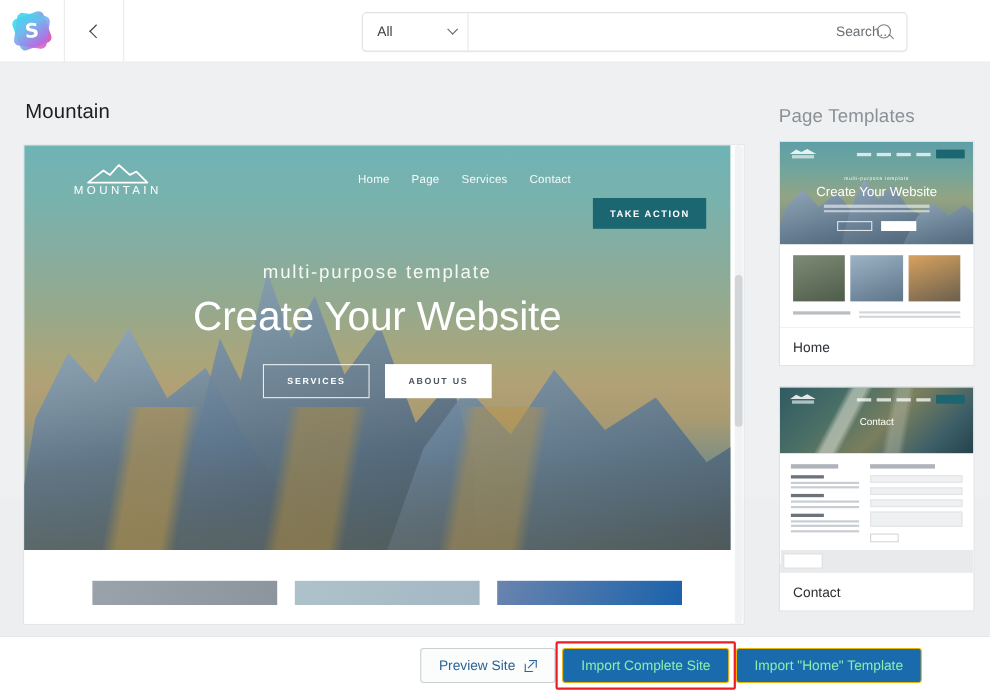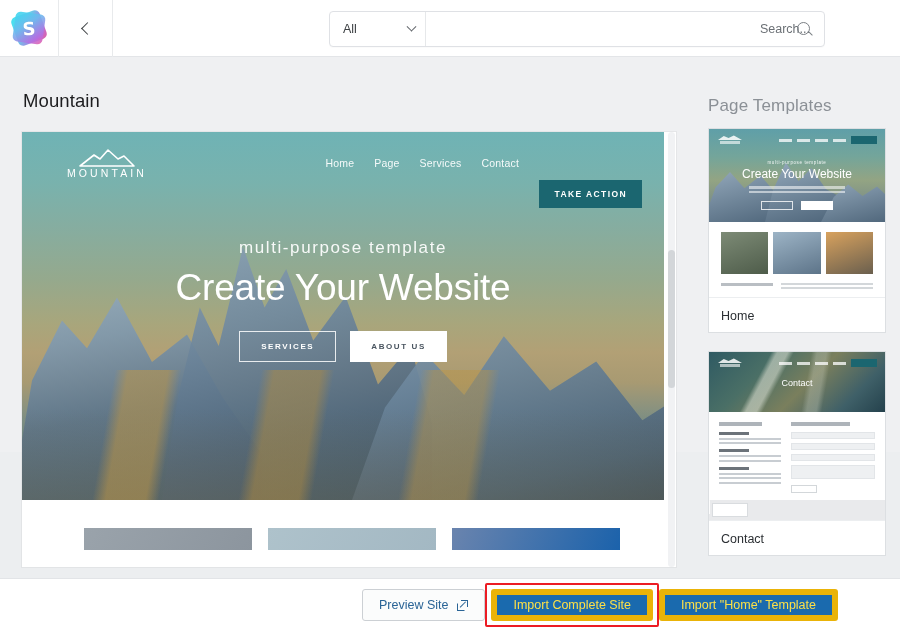--- a/index.html
+++ b/index.html
@@ -409,22 +409,22 @@
   }
   .ext-icon .ar {
     position:absolute; right:0; top:0; width: 7px; height: 7px;
     border-top: 1.4px solid #2a6496; border-right: 1.4px solid #2a6496;
   }
   .ext-icon .ar::after {
     content:""; position:absolute; width: 8px; height:1.4px; background:#2a6496;
     transform: rotate(-45deg); right: 0px; top: 3px;
   }
   .btn-primary {
-    background: #1a6aae; color: #fde047;
-    border: 6px solid #eab308;
+    background: #1a6aae; color: #86efac;
+    border: 1px solid #eab308;
   }
   .highlight-box {
     position: relative;
     border: 2px solid #ec1c24;
     border-radius: 2px;
     padding: 4px;
     margin: 0 -2px;
   }
 </style>
 </head>

